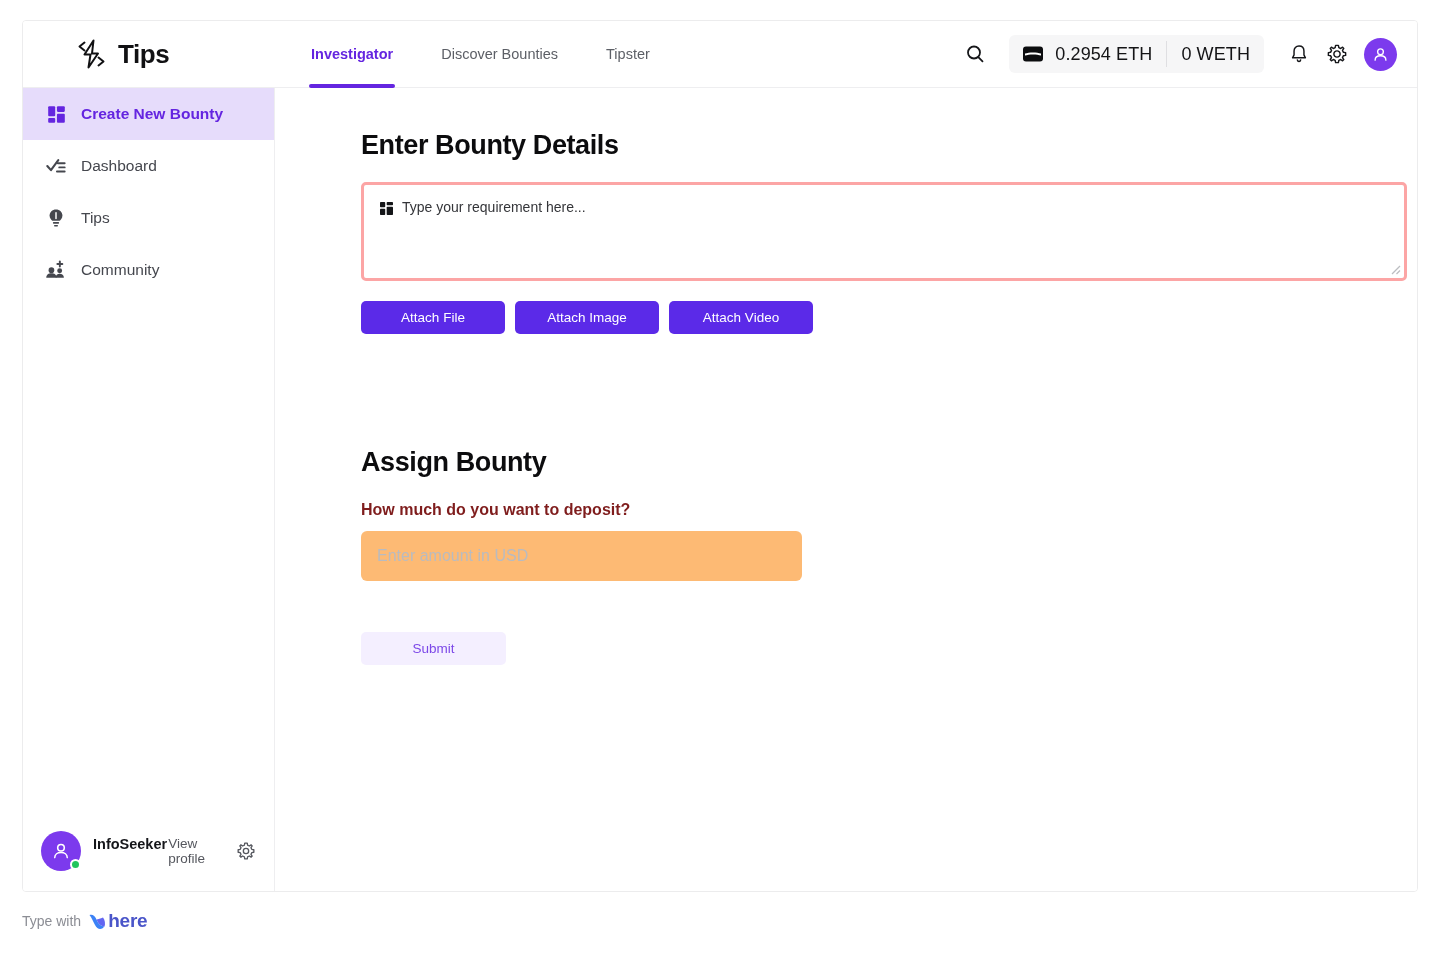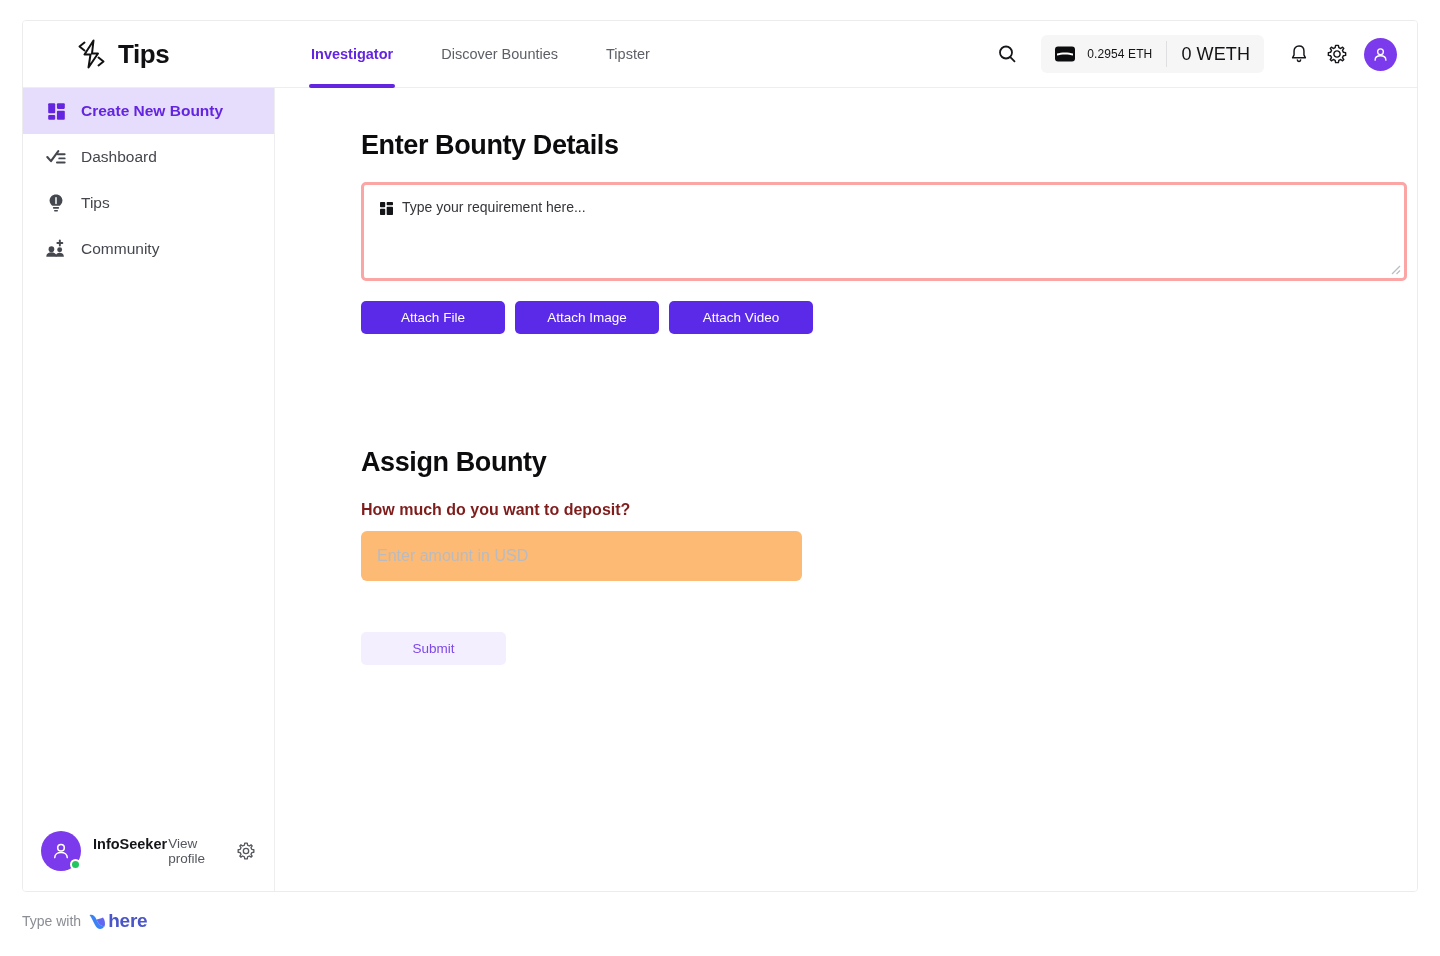--- a/index.html
+++ b/index.html
@@ -53,42 +53,42 @@
   .search-btn {
     width: 40px; height: 40px; display:flex; align-items:center; justify-content:center;
     cursor:pointer; margin-right: 14px;
   }
   .wallet {
     display:flex; align-items:center; height: 38px;
     background: #f6f6f7; border-radius: 6px; padding: 0 14px 0 12px;
     margin-right: 14px;
   }
   .wallet-icon { width: 24px; height: 24px; margin-right: 10px; display:block; }
-  .wallet-eth { font-size: 12px; color:#141416; font-weight:400; white-space:nowrap; letter-spacing:0.1px;}
+  .wallet-eth { font-size: 18px; color:#141416; font-weight:400; white-space:nowrap; letter-spacing:0.1px;}
   .wallet-div { width:1px; height: 26px; background:#dfdfe2; margin: 0 14px; }
   .wallet-weth { font-size: 18px; color:#141416; font-weight:400; white-space:nowrap; letter-spacing:0.1px;}
   .icon-btn {
     width: 34px; height: 34px; display:flex; align-items:center; justify-content:center;
     cursor:pointer; margin-left: 4px;
   }
   .avatar-top {
     width: 33px; height: 33px; border-radius: 50%;
     background: #7c3aed; display:flex; align-items:center; justify-content:center;
     margin-left: 10px; cursor: pointer;
   }
 
   
   .sidebar {
     position:absolute; left:0; top:67px; width: 252px; height: 805px;
     background:#fff; border-right: 1px solid #eeeef0;
   }
   .nav { padding-top: 0px; }
   .nav-item {
     display:flex; align-items:center; gap: 14px;
-    height: 46px; padding-left: 22px; cursor:pointer;
+    height: 52px; padding-left: 22px; cursor:pointer;
     color:#45474e; font-size: 15.5px;
   }
   .nav-item.active {
     background: #e6dcfb; color:#6425e0; font-weight: 700;
   }
   .nav-icon { width:22px; height:22px; display:flex; align-items:center; justify-content:center; flex: 0 0 22px;}
 
   .profile {
     position:absolute; left:0; bottom: 0; width: 252px;
     padding: 0 18px 22px 18px;

